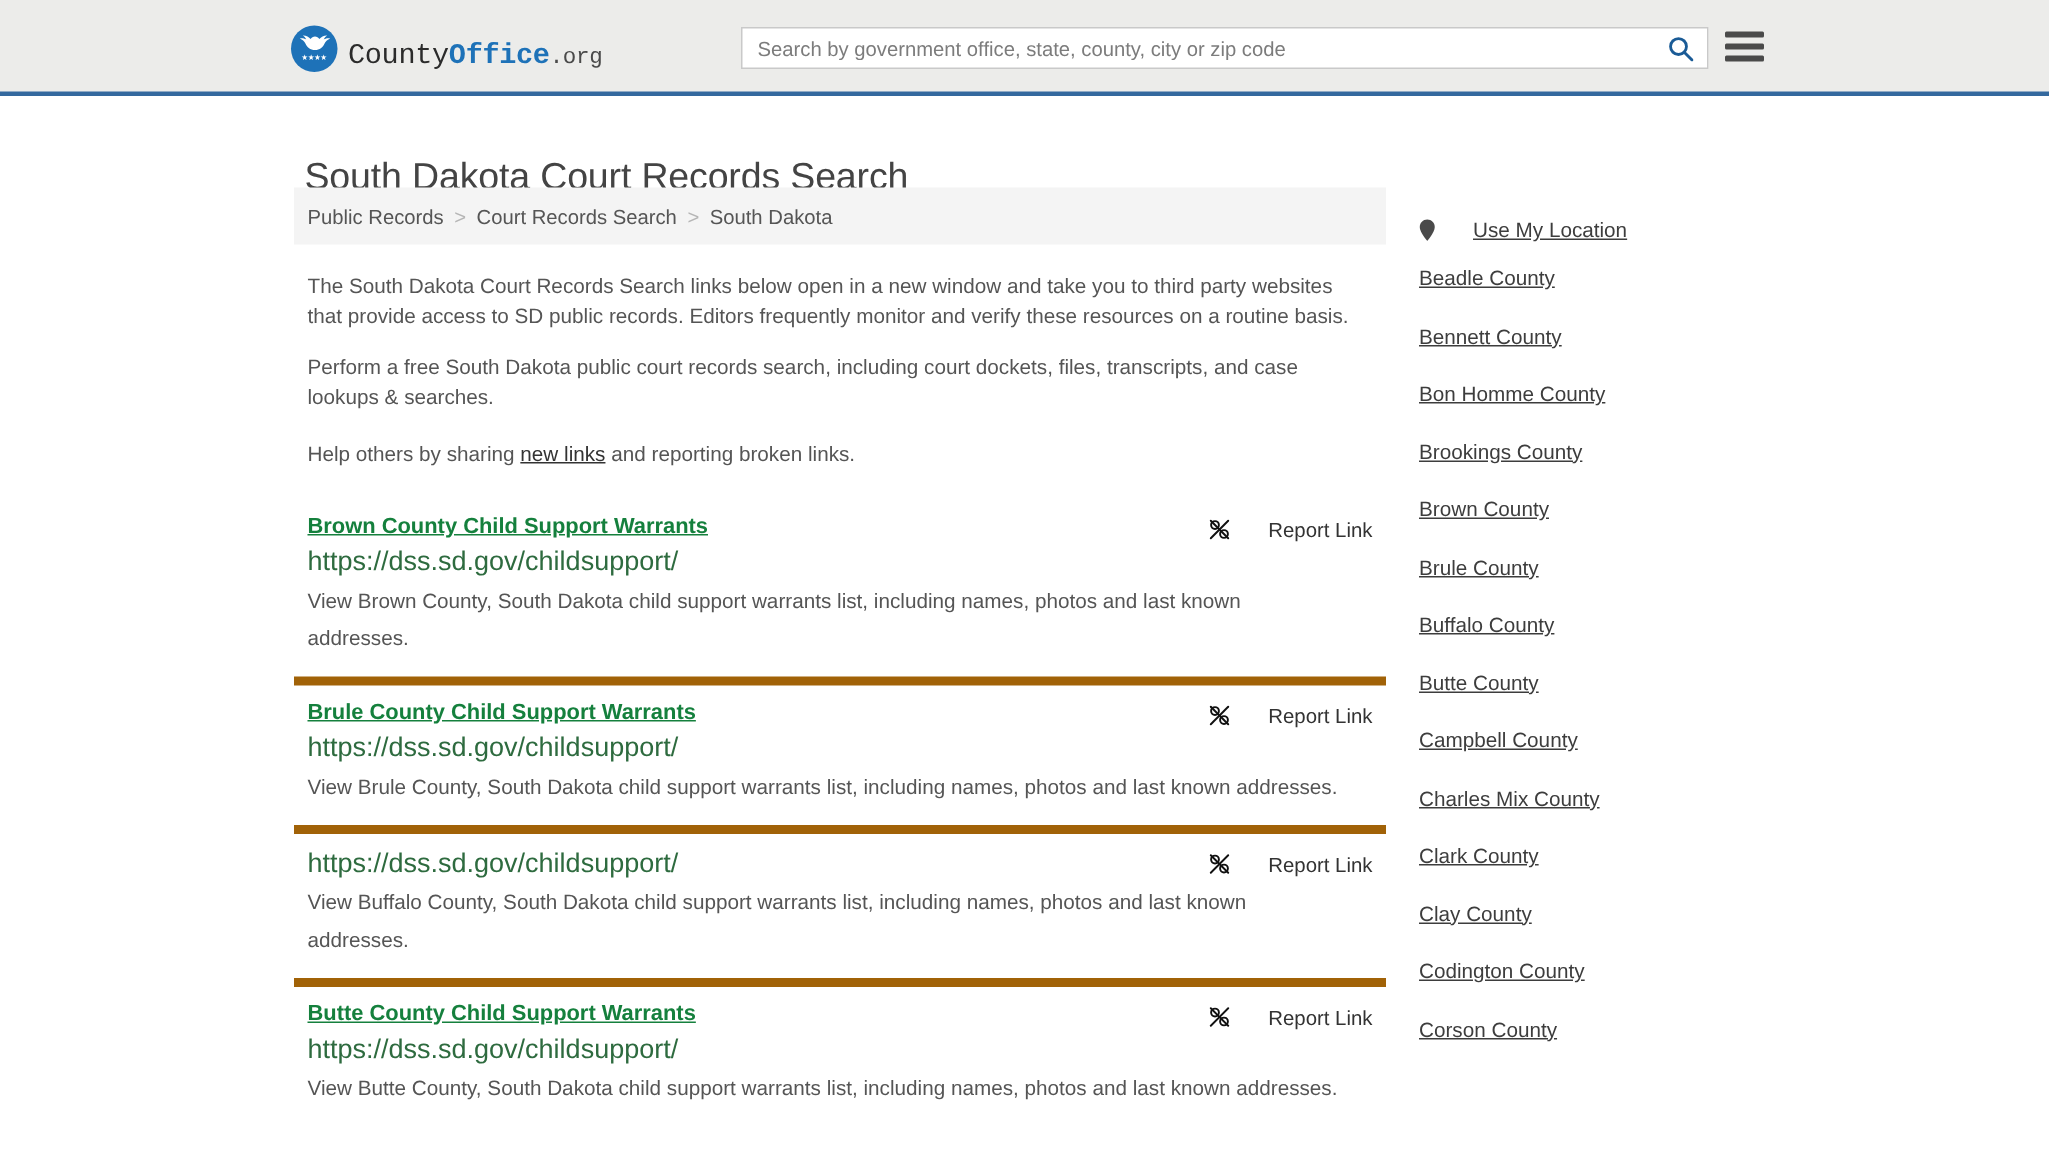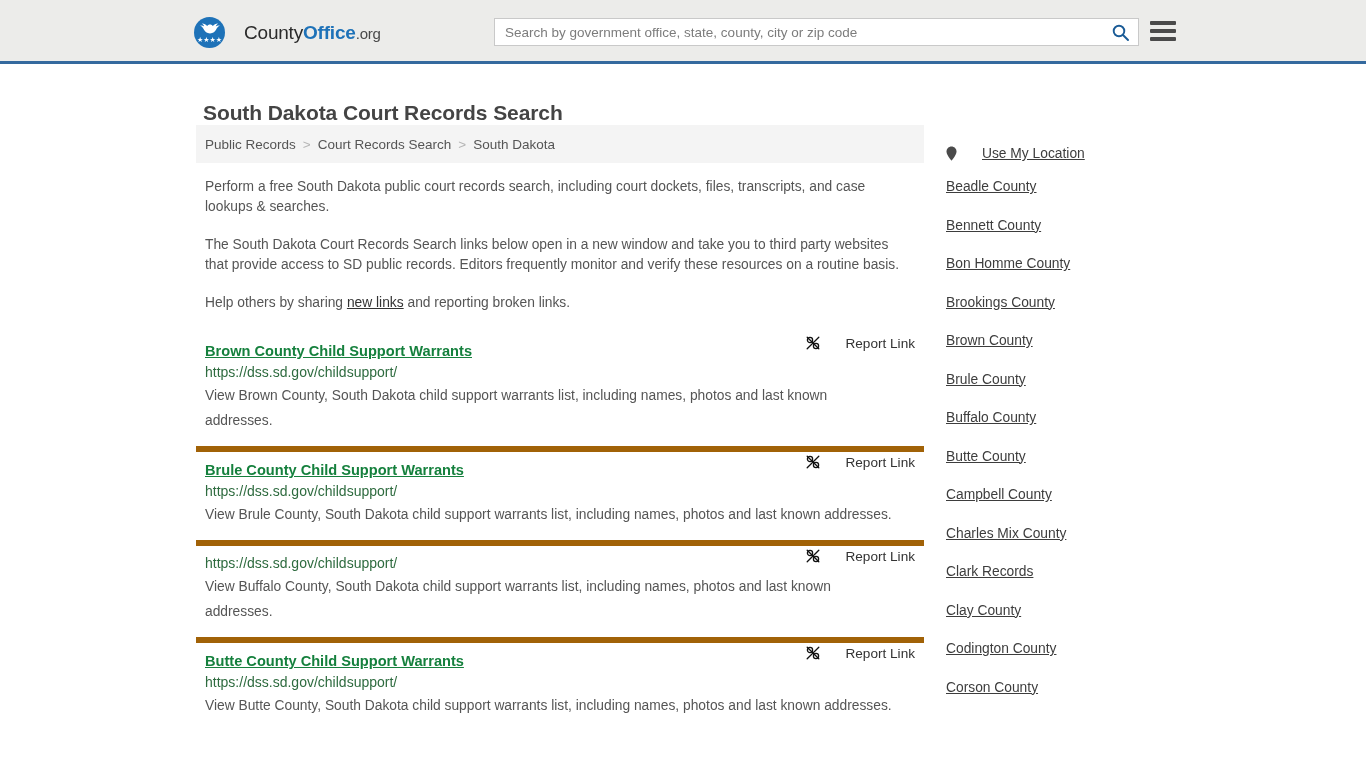--- a/index.html
+++ b/index.html
@@ -19,23 +19,24 @@
     background: #ececea;
     border-bottom: 3px solid #34699e;
     display: flex;
     align-items: center;
   }
   .logo-wrap {
     position: absolute;
     left: 194px;
     top: 17px;
     display: flex;
-    align-items: center;
-    gap: 19px;
+    align-items: flex-end;
+    gap: 7px;
     text-decoration: none;
+    font-family: Liberation Mono, monospace;
   }
   .logo-emblem {
     width: 31px; height: 31px;
     border-radius: 50%;
     background: #1e72b8;
     position: relative;
     flex: 0 0 auto;
     overflow: hidden;
   }
   .logo-emblem .eagle {
@@ -112,22 +113,22 @@
 
   
   .page {
     position: relative;
     width: 1366px;
   }
   .page-title {
     position: absolute;
     left: 203px;
     top: 23px;
-    font-size: 21px;
-    font-weight: bold;
+    font-size: 25px;
+    font-weight: normal;
     color: #444444;
     letter-spacing: -0.1px;
   }
   .content {
     position: absolute;
     left: 196px;
     top: 61px;
     width: 728px;
   }
   .sidebar {
@@ -183,34 +184,34 @@
   .result:first-child { border-top: none; }
   .result-title {
     font-size: 14.6px;
     font-weight: bold;
     color: #15803d;
     text-decoration: underline;
     display: inline-block;
     margin: 0 0 5px 0;
   }
   .result-url {
-    font-size: 14px;
+    font-size: 18px;
     color: #2e6b3f;
     margin-bottom: 3px;
   }
   .result-desc {
     font-size: 13.8px;
     line-height: 25px;
     color: #555555;
     max-width: 690px;
   }
   .report-link {
     position: absolute;
     right: 9px;
-    top: 2px;
+    top: 12px;
     display: flex;
     align-items: center;
     gap: 24px;
     text-decoration: none;
     color: #333333;
     font-size: 13.6px;
     cursor: pointer;
   }
   .report-link .unlink-icon {
     display: inline-flex;
@@ -294,22 +295,22 @@
   <div class="content">
 
     <nav class="breadcrumb">
       <a href="#">Public Records</a>
       <span class="sep">&gt;</span>
       <a href="#">Court Records Search</a>
       <span class="sep">&gt;</span>
       <span class="current">South Dakota</span>
     </nav>
 
+    <p class="intro second">The South Dakota Court Records Search links below open in a new window and take you to third party websites that provide access to SD public records. Editors frequently monitor and verify these resources on a routine basis.</p>
     <p class="intro">Perform a free South Dakota public court records search, including court dockets, files, transcripts, and case lookups &amp; searches.</p>
-    <p class="intro second">The South Dakota Court Records Search links below open in a new window and take you to third party websites that provide access to SD public records. Editors frequently monitor and verify these resources on a routine basis.</p>
     <p class="intro third"><span>Help others by sharing </span><a href="#">new links</a><span> and reporting broken links.</span></p>
 
     <div class="results">
 
       <div class="result">
         <a class="result-title" href="#">Brown County Child Support Warrants</a>
         <a class="report-link" href="#">
           <span class="unlink-icon">
             <svg width="16" height="16" viewBox="0 0 16 16">
               <path d="M2.2 2.2 L13.8 13.8" stroke="#111" stroke-width="1.3" stroke-linecap="round" fill="none"></path>
@@ -392,21 +393,21 @@
       <li><a href="#">Beadle County</a></li>
       <li><a href="#">Bennett County</a></li>
       <li><a href="#">Bon Homme County</a></li>
       <li><a href="#">Brookings County</a></li>
       <li><a href="#">Brown County</a></li>
       <li><a href="#">Brule County</a></li>
       <li><a href="#">Buffalo County</a></li>
       <li><a href="#">Butte County</a></li>
       <li><a href="#">Campbell County</a></li>
       <li><a href="#">Charles Mix County</a></li>
-      <li><a href="#">Clark Records</a></li>
+      <li><a href="#">Clark County</a></li>
       <li><a href="#">Clay County</a></li>
       <li><a href="#">Codington County</a></li>
       <li><a href="#">Corson County</a></li>
 
     </ul>
   </aside>
 
 </div>
 
 </body></html>

